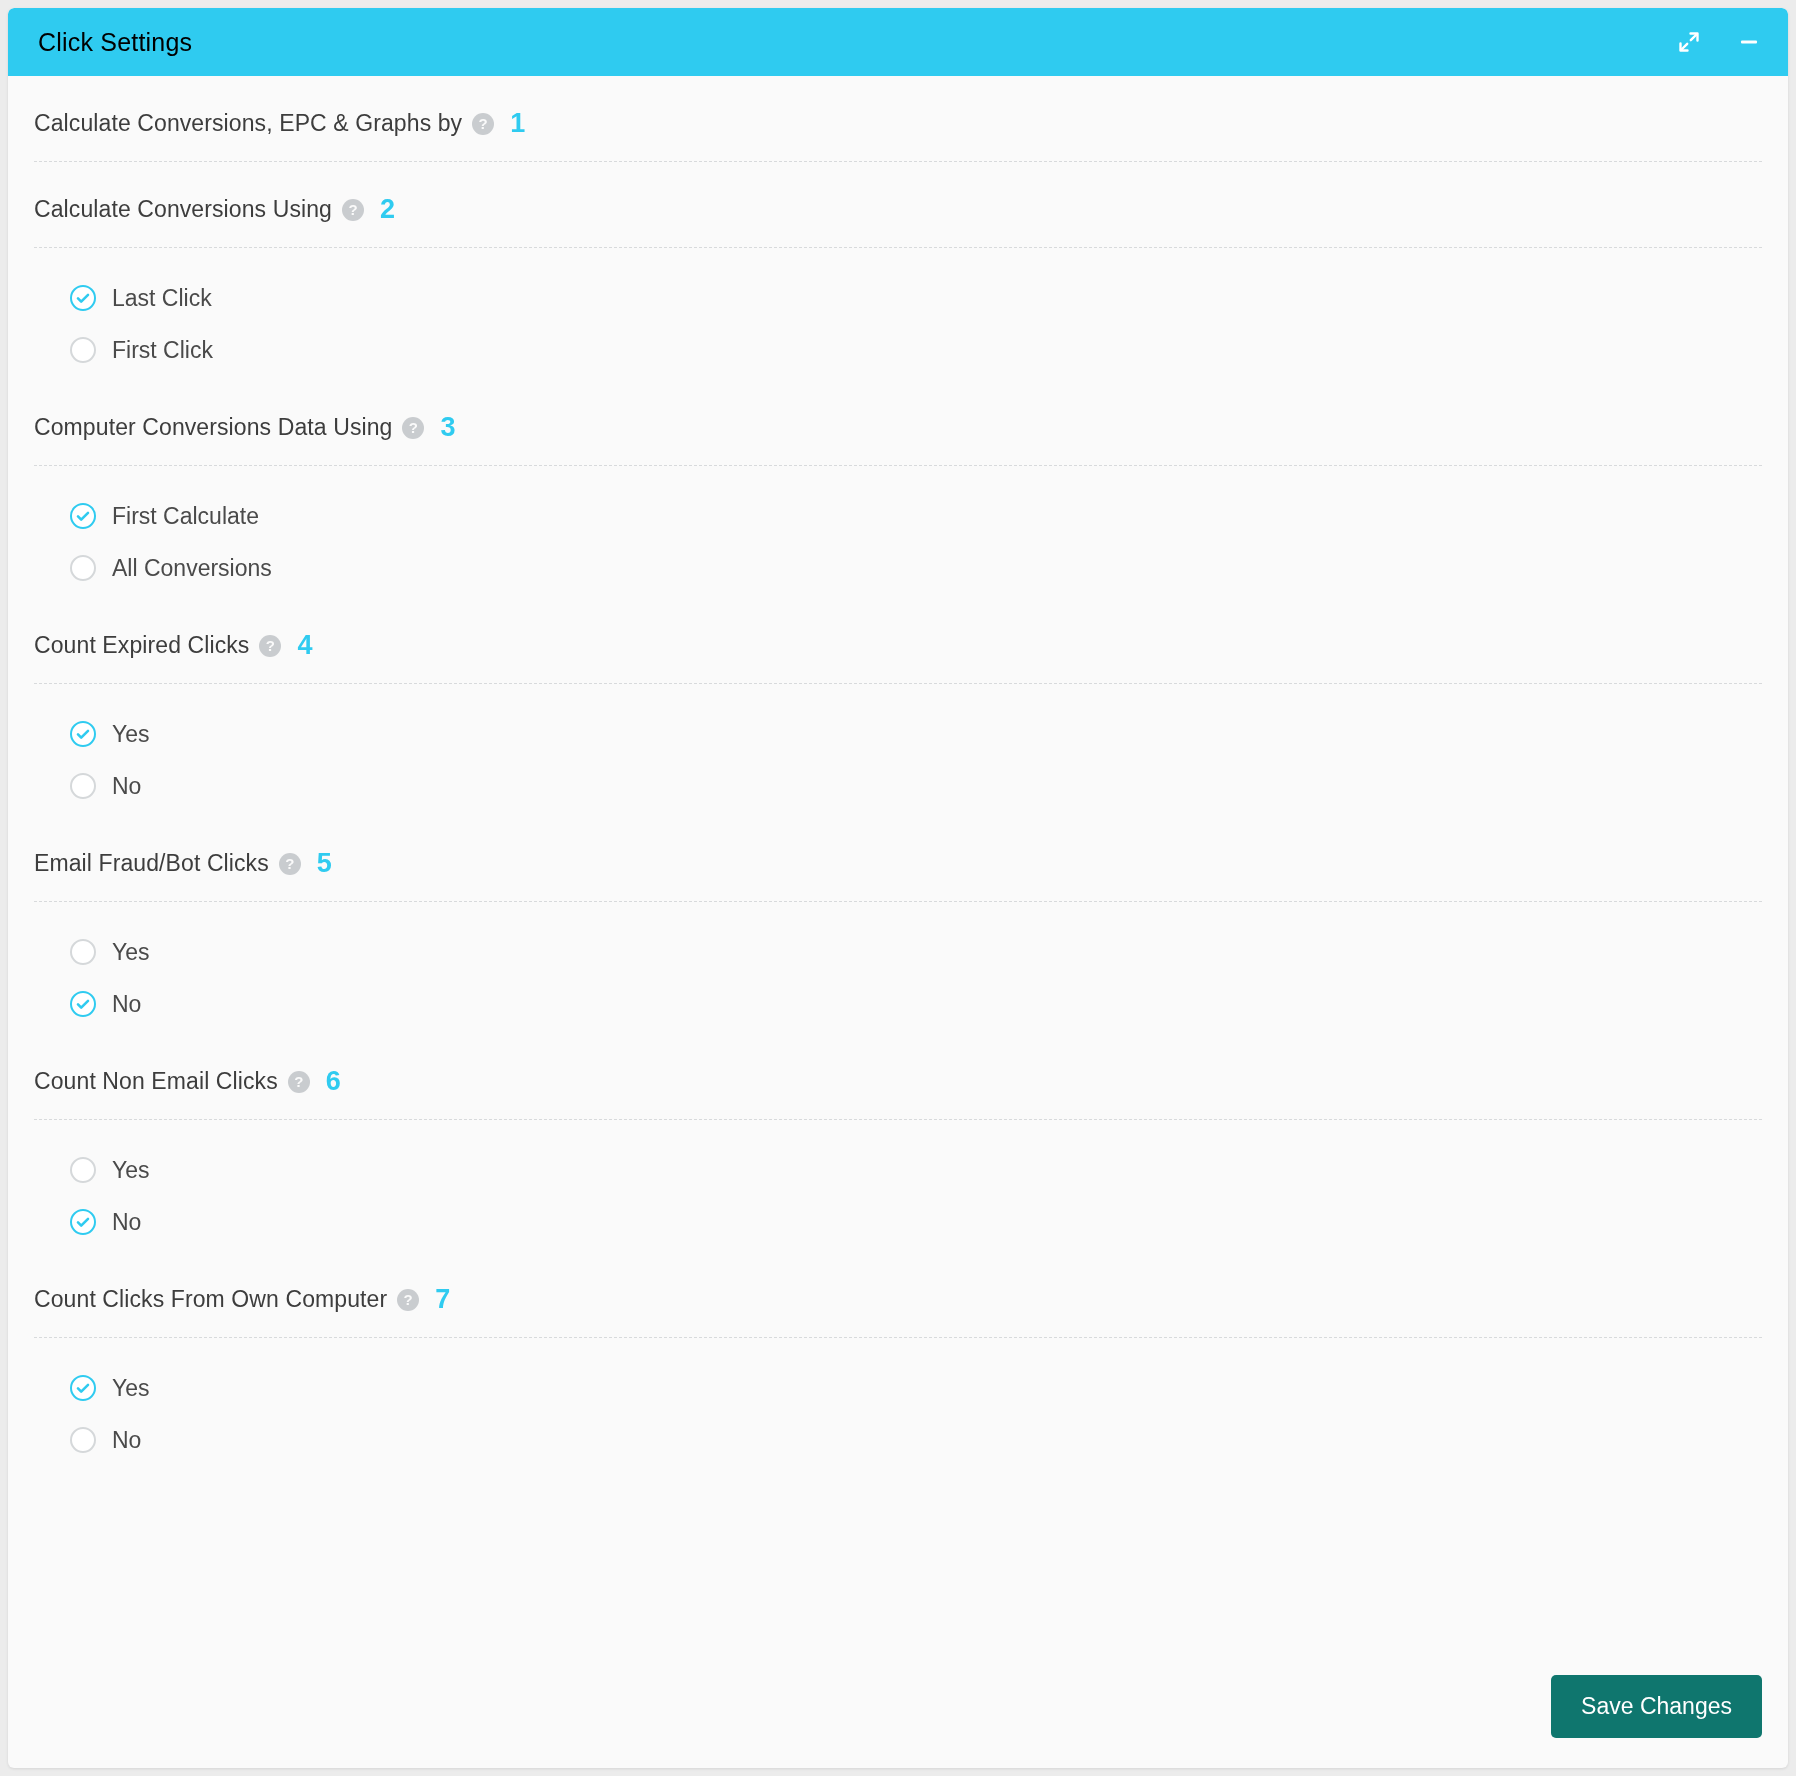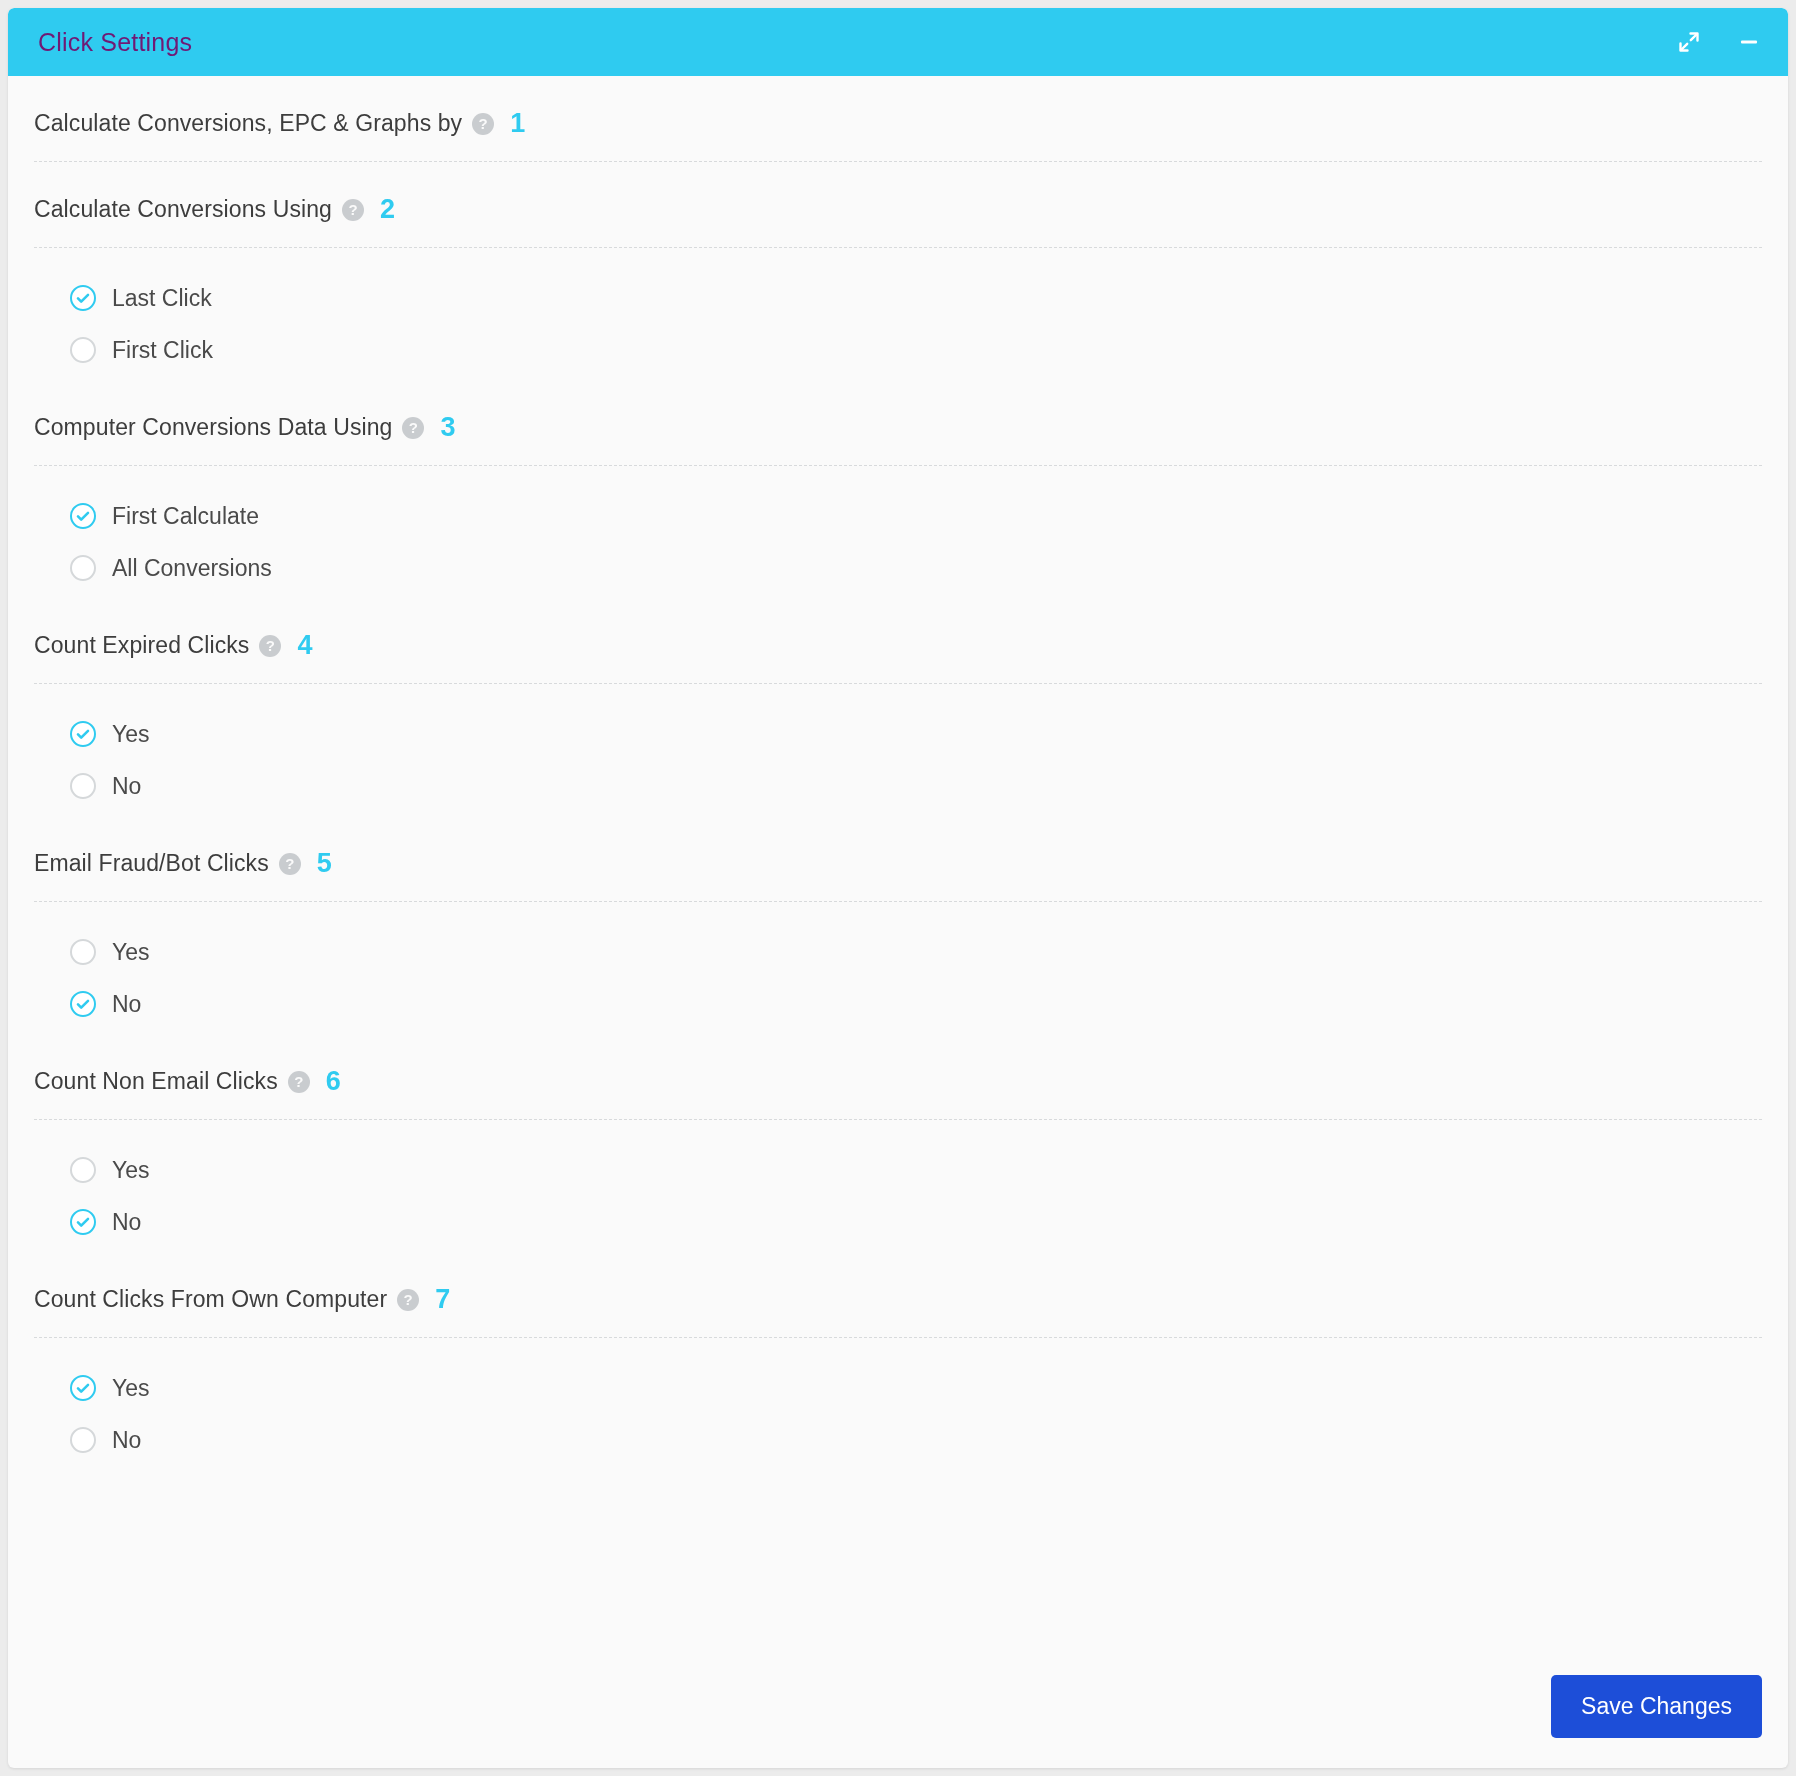--- a/index.html
+++ b/index.html
@@ -31,21 +31,21 @@
   .panel-header {
     height: 68px;
     background: #2fcbf0;
     border-radius: 6px 6px 0 0;
     display: flex;
     align-items: center;
     padding: 0 26px 0 30px;
     box-sizing: border-box;
   }
   .panel-title {
-    color: #701a75;
+    color: #000000;
     font-size: 25px;
     letter-spacing: 0.2px;
     flex: 1 1 auto;
   }
   .header-actions {
     display: flex;
     align-items: center;
     gap: 34px;
   }
   .hdr-icon {
@@ -137,21 +137,21 @@
     color: #4a4a4a;
   }
 
   
   .panel-footer {
     position: absolute;
     right: 26px;
     bottom: 30px;
   }
   .save-btn {
-    background: #1d4ed8;
+    background: #0f766e;
     color: #ffffff;
     border: none;
     border-radius: 5px;
     font-size: 23px;
     font-family: inherit;
     padding: 18px 30px;
     cursor: pointer;
   }
 </style>
 </head>

